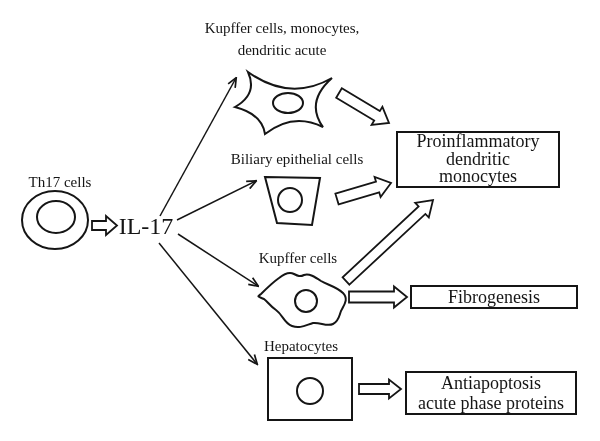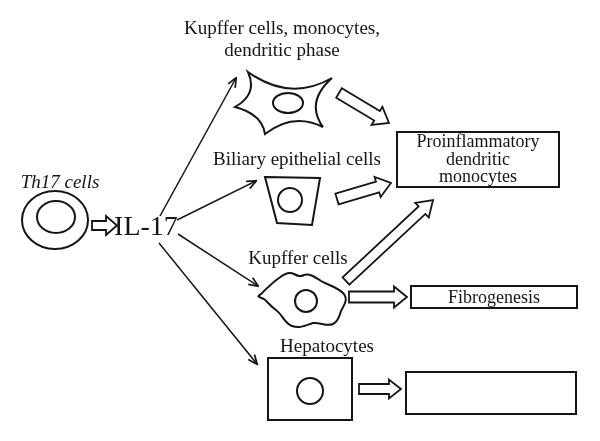--- a/index.html
+++ b/index.html
@@ -12,27 +12,27 @@
     color: #151515;
     overflow: hidden;
   }
   .stage svg.canvas {
     position: absolute;
     left: 0; top: 0;
   }
   .label {
     position: absolute;
     text-align: center;
-    font-size: 19px;
+    font-size: 15px;
     line-height: 22px;
     white-space: nowrap;
   }
   .label .ln { white-space: nowrap; }
   .il17 {
-    font-size: 28px;
+    font-size: 24px;
     line-height: 24px;
   }
   .obox {
     position: absolute;
     box-sizing: border-box;
     border: 2px solid #151515;
     background: #ffffff;
     display: flex;
     flex-direction: column;
     align-items: center;
@@ -105,41 +105,43 @@
 
     <g fill="#ffffff" stroke="#151515" stroke-width="1.8" stroke-linejoin="miter">
       <polygon points="336.2,97.7 374.2,120.5 371.6,124.8 389,123 382.4,106.8 379.8,111.1 341.8,88.3"></polygon>
       <polygon points="338.6,204.3 379.2,192.3 380.6,197.1 391,183 374.6,176.9 376,181.7 335.4,193.7"></polygon>
       <polygon points="349.4,284.7 425.4,213.9 428.8,217.5 433,200 415.2,202.9 418.6,206.5 342.6,277.3"></polygon>
       <polygon points="349,291.5 394,291.5 394,286.5 407,297 394,307.5 394,302.5 349,302.5"></polygon>
       <polygon points="359,384 389,384 389,379.5 401,389 389,398.5 389,394 359,394"></polygon>
     </g>
   </svg>
 
-  <div class="label" style="left:10px; top:171px; width:100px;font-style:italic;">Th17 cells</div>
+  <div class="label" style="left:10px; top:171px; width:100px;">Th17 cells</div>
 
   <div class="label" style="left:176px; top:17px; width:212px;">
     <div class="ln">Kupffer cells, monocytes,</div>
-    <div class="ln">dendritic phase</div>
+    <div class="ln">dendritic acute</div>
   </div>
 
   <div class="label" style="left:197px; top:148px; width:200px;">Biliary epithelial cells</div>
 
   <div class="label" style="left:223px; top:247px; width:150px;">Kupffer cells</div>
 
-  <div class="label" style="left:252px; top:335px; width:150px;">Hepatocytes</div>
+  <div class="label" style="left:226px; top:335px; width:150px;">Hepatocytes</div>
 
   <div class="label il17" style="left:106px; top:214px; width:80px;">IL-17</div>
 
   <div class="obox three" style="left:396px; top:131px; width:164px; height:57px;">
     <div class="ln">Proinflammatory</div>
     <div class="ln">dendritic</div>
     <div class="ln">monocytes</div>
   </div>
 
   <div class="obox one" style="left:410px; top:285px; width:168px; height:24px;">
     <div class="ln">Fibrogenesis</div>
   </div>
 
   <div class="obox two" style="left:405px; top:371px; width:172px; height:44px;">
+    <div class="ln">Antiapoptosis</div>
+    <div class="ln">acute phase proteins</div>
   </div>
 
 </div>
 
 </body></html>

